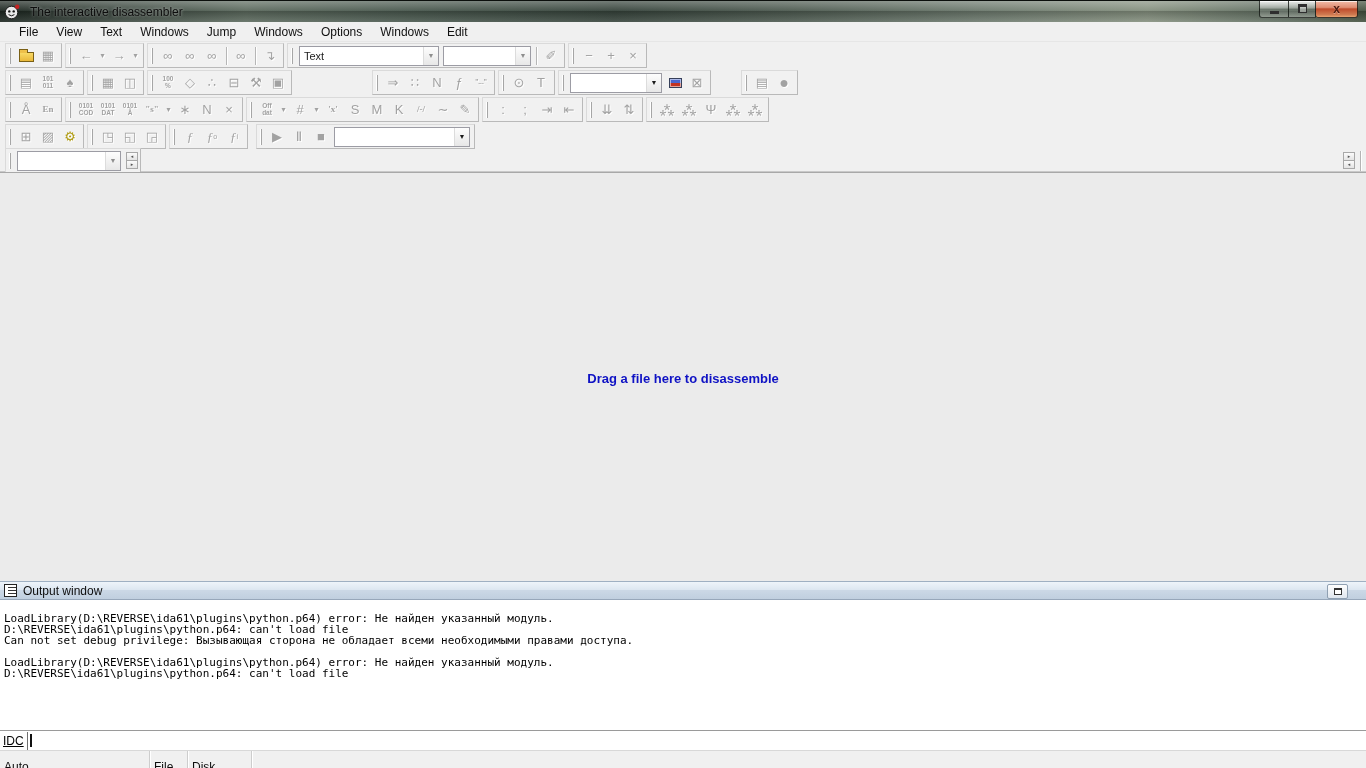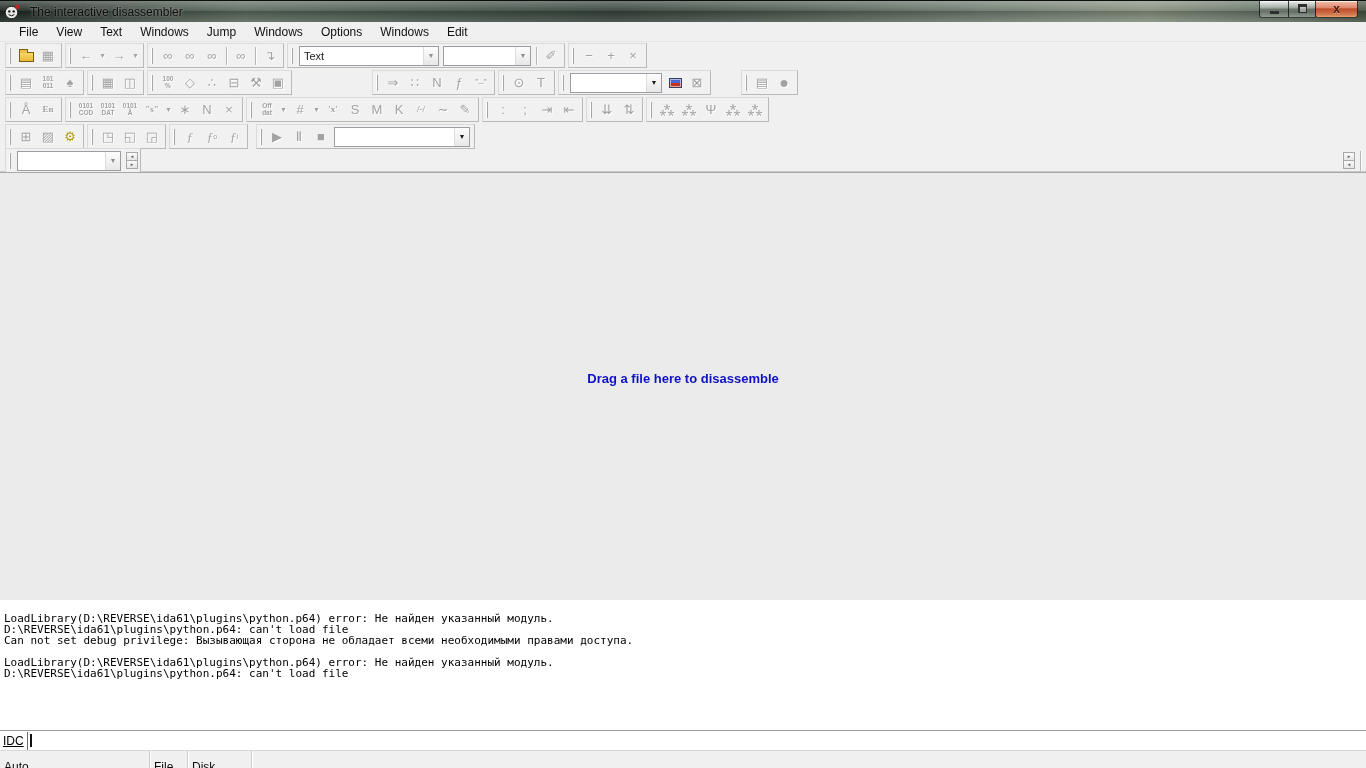--- a/index.html
+++ b/index.html
@@ -493,20 +493,29 @@
         <div class="spinbtn">◂</div>
       </div>
       <span class="vline"></span>
     </div>
   </div>
 
   <div class="main">
     <div class="dragtext">Drag a file here to disassemble</div>
   </div>
 
+  <div class="outhead">
+    <span class="outicon">
+        <i></i>
+      </span>
+    <span>Output window</span>
+    <div class="outbtn">
+      <span class="outbtnglyph"></span>
+    </div>
+  </div>
 
   <div class="outbody" id="outbody"><div class="outline">LoadLibrary(D:\REVERSE\ida61\plugins\python.p64) error: Не найден указанный модуль.</div><div class="outline">D:\REVERSE\ida61\plugins\python.p64: can't load file</div><div class="outline">Can not set debug privilege: Вызывающая сторона не обладает всеми необходимыми правами доступа.</div><div class="outline"></div><div class="outline">LoadLibrary(D:\REVERSE\ida61\plugins\python.p64) error: Не найден указанный модуль.</div><div class="outline">D:\REVERSE\ida61\plugins\python.p64: can't load file</div></div>
 
   <div class="idcrow">
     <span class="idclabel">IDC</span>
     <div class="idcinput">
       <span class="caret"></span>
     </div>
   </div>
 

